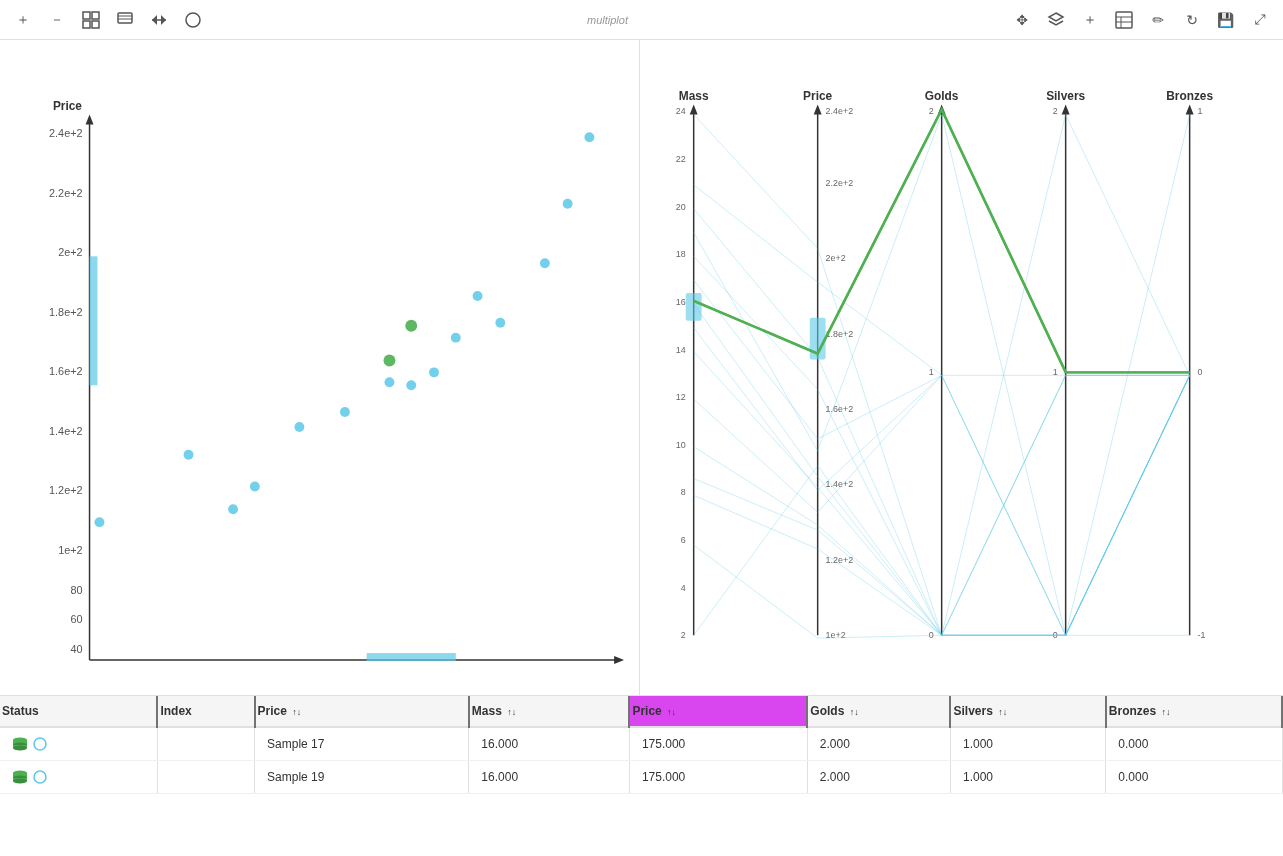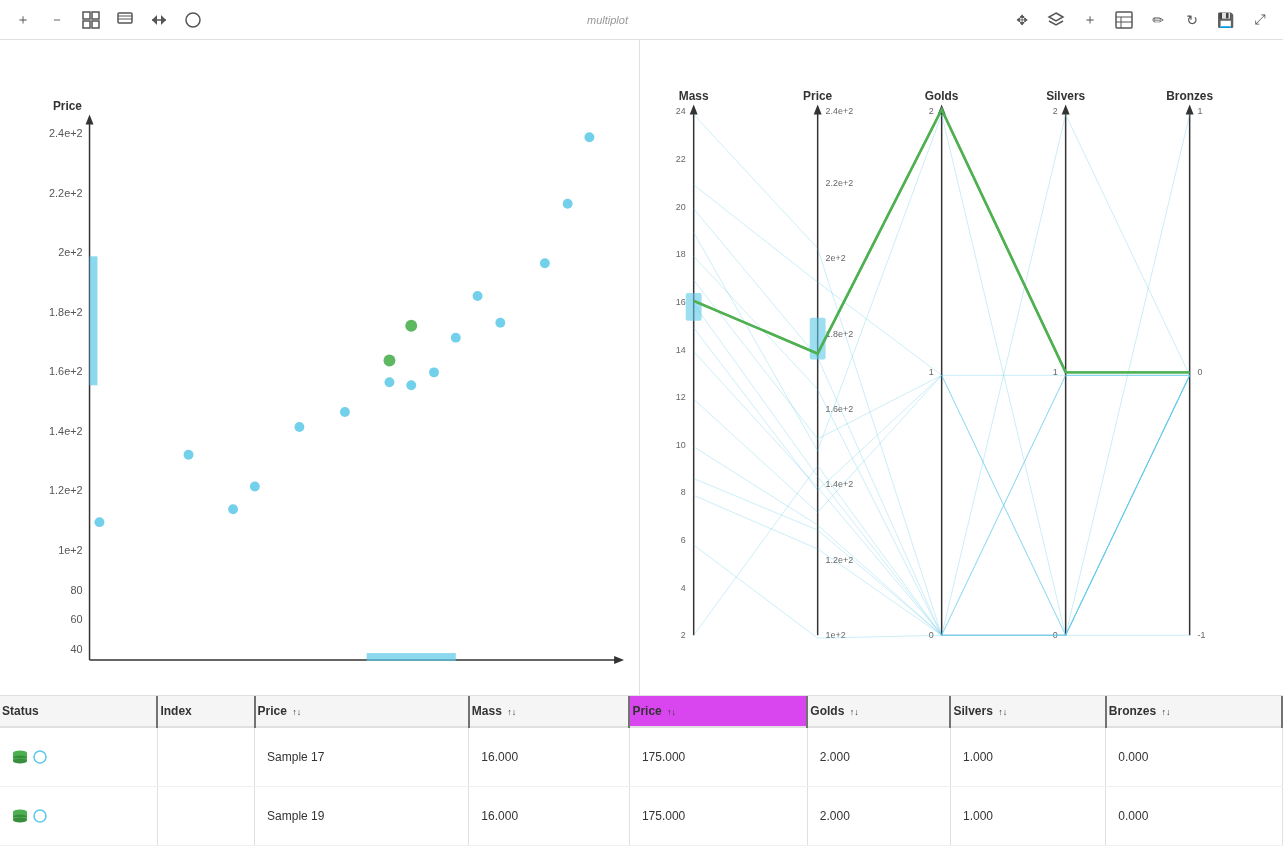--- a/index.html
+++ b/index.html
@@ -35,21 +35,21 @@
     .table-area {
       height: 160px; overflow-y: auto;
     }
     .data-table { width: 100%; border-collapse: collapse; }
     .data-table thead tr { border-bottom: 2px solid #e0e0e0; background: #f5f5f5; }
     .data-table th {
       padding: 8px 2px; text-align: left; font-weight: 600; font-size: 12px;
       border-right: 2px solid #737373; cursor: pointer; white-space: nowrap;
     }
     .data-table th.active-sort { background: #d946ef; }
-    .data-table td { padding: 21px 12px; border-right: 1px solid #e0e0e0; border-bottom: 1px solid #f0f0f0; font-size: 12px; }
+    .data-table td { padding: 8px 12px; border-right: 1px solid #e0e0e0; border-bottom: 1px solid #f0f0f0; font-size: 12px; }
     .sort-icon { font-size: 9px; margin-left: 2px; }
 
     
     .status-cell { display: flex; gap: 4px; align-items: center; }
 
     
     .chart-svg { width: 100%; height: 100%; }
 
     
     .axis-label { font-size: 11px; fill: #555; }

